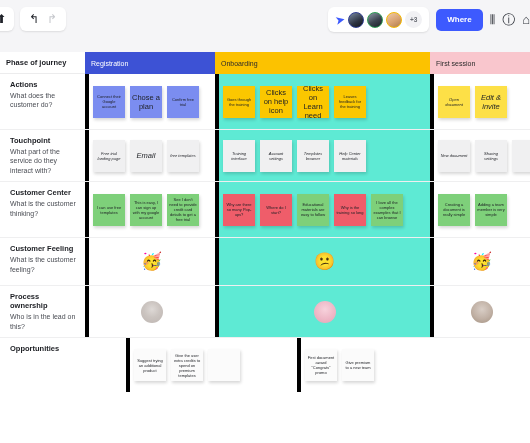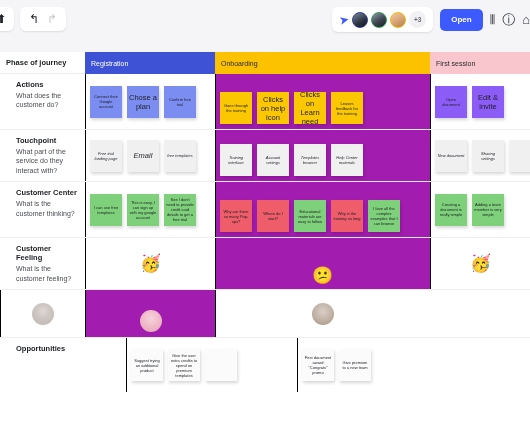--- a/index.html
+++ b/index.html
@@ -70,43 +70,43 @@
     padding-left: 6px; font-weight: 400;
   }
   .phase-band.reg   { background: #3d52d5; color: #ffffff; }
   .phase-band.onb   { background: #fcc200; color: #2a2a2a; }
   .phase-band.first { background: #f9c6cd; color: #2a2a2a; }
 
   
   .row { display: grid; grid-template-columns: 85px 130px 215px 100px;
          border-bottom: 1px solid #efeff0; }
   .row.last { border-bottom: none; }
-  .rowhead { padding: 6px 7px 6px 16px; background: #fff; }
+  .rowhead { padding: 6px 7px 6px 10px; background: #fff; }
   .rowhead .t { font-size: 7.5px; font-weight: 700; color: #1b1d22; margin-bottom: 2px; }
   .rowhead .s { font-size: 7px; color: #4a4d54; line-height: 1.35; }
 
   .cell { display: flex; align-items: center; gap: 5px; padding: 5px 4px;
-          overflow: hidden; border-left: 1px solid #000000; }
+          overflow: hidden; border-left: 4px solid #000000; }
   .cell.reg  { background: #fff; }
-  .cell.onb  { background: #a21caf; align-items: flex-end; }
+  .cell.onb  { background: #5eead4; }
   .cell.fst  { background: #fff; }
 
   
   .note {
     width: 32px; min-width: 32px; height: 32px;
     display: flex; align-items: center; justify-content: center;
     text-align: center; padding: 2px;
     font-size: 4px; line-height: 1.25; color: #1d1f24;
     box-shadow: 1px 2px 3px rgba(0,0,0,.16);
     word-break: break-word;
   }
   .note.big  { font-size: 7.5px; line-height: 1.2; }
   .note.blue { background: #7b8df0; }
   .note.yel  { background: #fbc700; }
-  .note.pink { background: #8b5cf6; }
+  .note.pink { background: #fde047; font-style: italic; }
   .note.grey { background: #f0f0f1; font-style: italic; }
   .note.green{ background: #7ed07a; }
   .note.red  { background: #ef5d6a; }
   .note.white{ background: #fbfbfb; }
 
   .emoji { font-size: 17px; line-height: 1; }
 
   .avatar-lg { width: 22px; height: 22px; border-radius: 50%; }
   .avatar-lg.p1 { background: radial-gradient(circle at 50% 38%, #ded9d6 0%, #cbc4c0 45%, #bdb5b1 100%); }
   .avatar-lg.p2 { background: radial-gradient(circle at 50% 38%, #f7d2dc 0%, #eeb7c6 55%, #e3a2b4 100%); }
@@ -127,21 +127,21 @@
   </div>
 
   <div class="tb-right">
     <div class="pres-chip">
       <span class="cursor-ico">➤</span>
       <span class="av a"></span>
       <span class="av b"></span>
       <span class="av c"></span>
       <span class="av-more">+3</span>
     </div>
-    <button class="share-btn">Open</button>
+    <button class="share-btn">Where</button>
     <span class="tb-icon-plain">⫴</span>
     <span class="tb-icon-plain">ⓘ</span>
     <span class="tb-icon-plain">⌂</span>
   </div>
 </div>
 
 <div class="board">
 
   <div class="phase-row">
     <div class="phase-label">Phase of journey</div>
@@ -225,20 +225,24 @@
           <span class="emoji">🥳</span>
         </div>
         <div class="cell onb" style="justify-content: center;">
           <span class="emoji">😕</span>
         </div>
         <div class="cell fst" style="justify-content: center;">
           <span class="emoji">🥳</span>
         </div>
       </div>
       <div class="row" style="min-height: 48px;">
+        <div class="rowhead">
+          <div class="t">Process ownership</div>
+          <div class="s">Who is in the lead on this?</div>
+        </div>
         <div class="cell reg" style="justify-content: center;">
           <span class="avatar-lg p1"></span>
         </div>
         <div class="cell onb" style="justify-content: center;">
           <span class="avatar-lg p2"></span>
         </div>
         <div class="cell fst" style="justify-content: center;">
           <span class="avatar-lg p3"></span>
         </div>
       </div>

